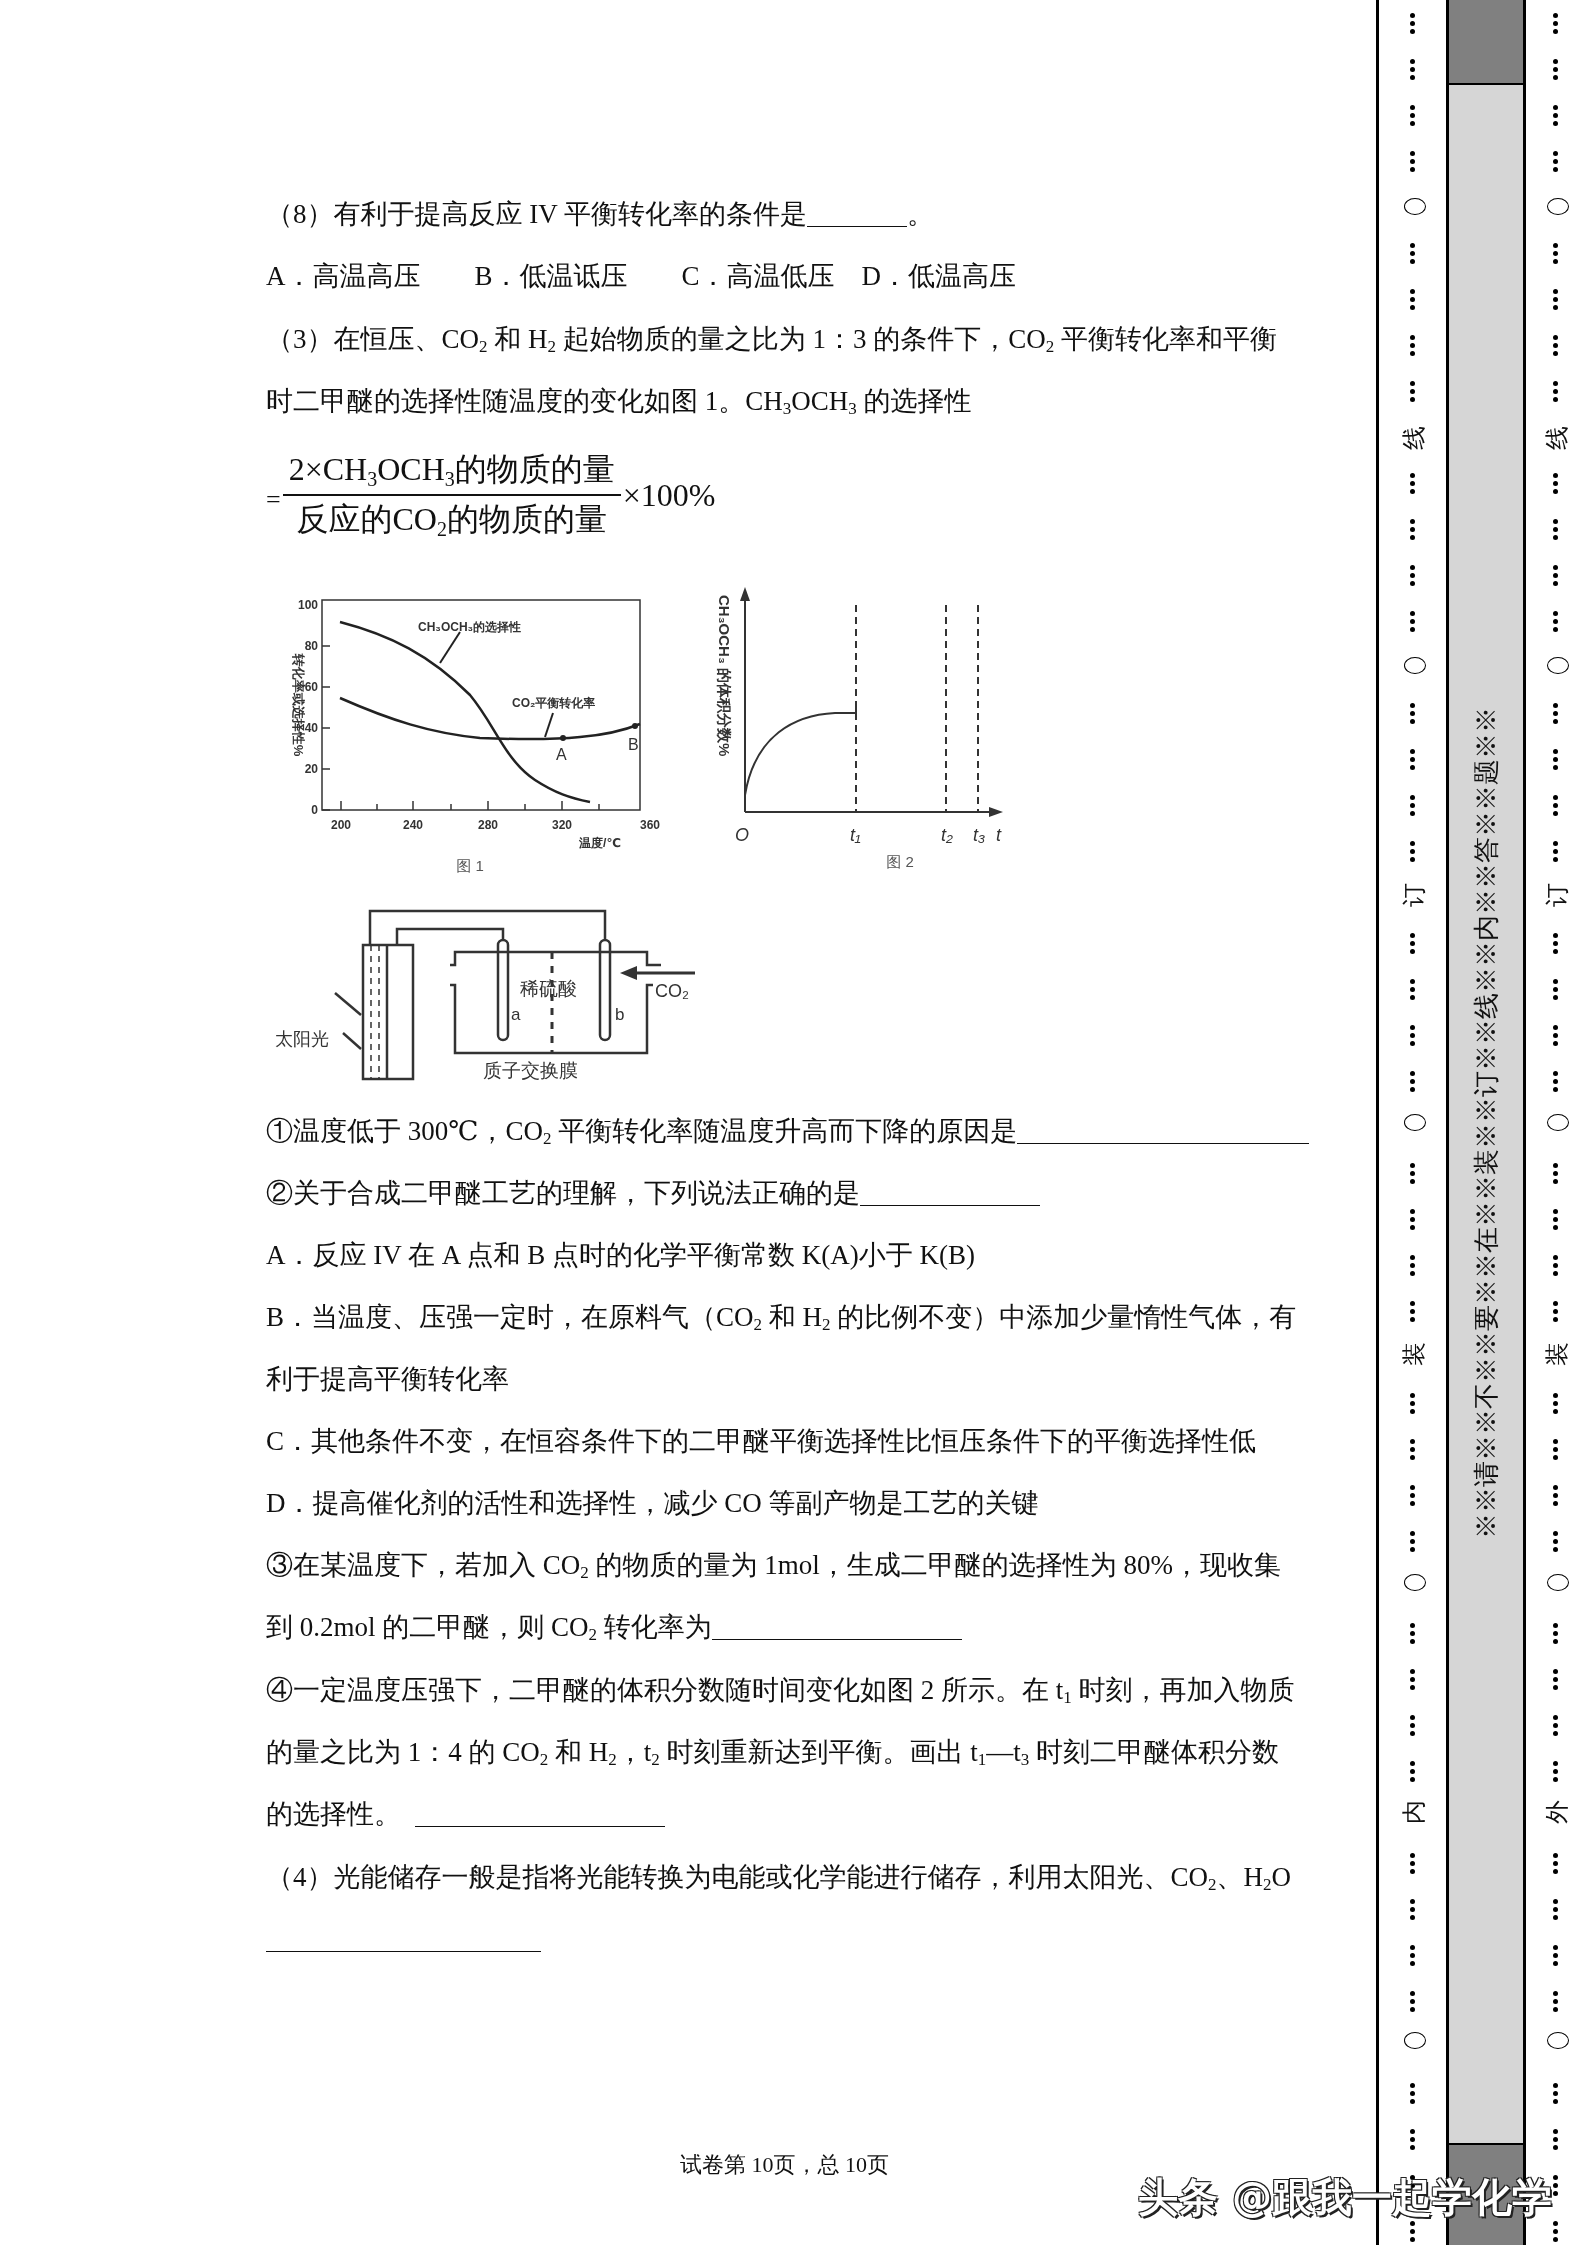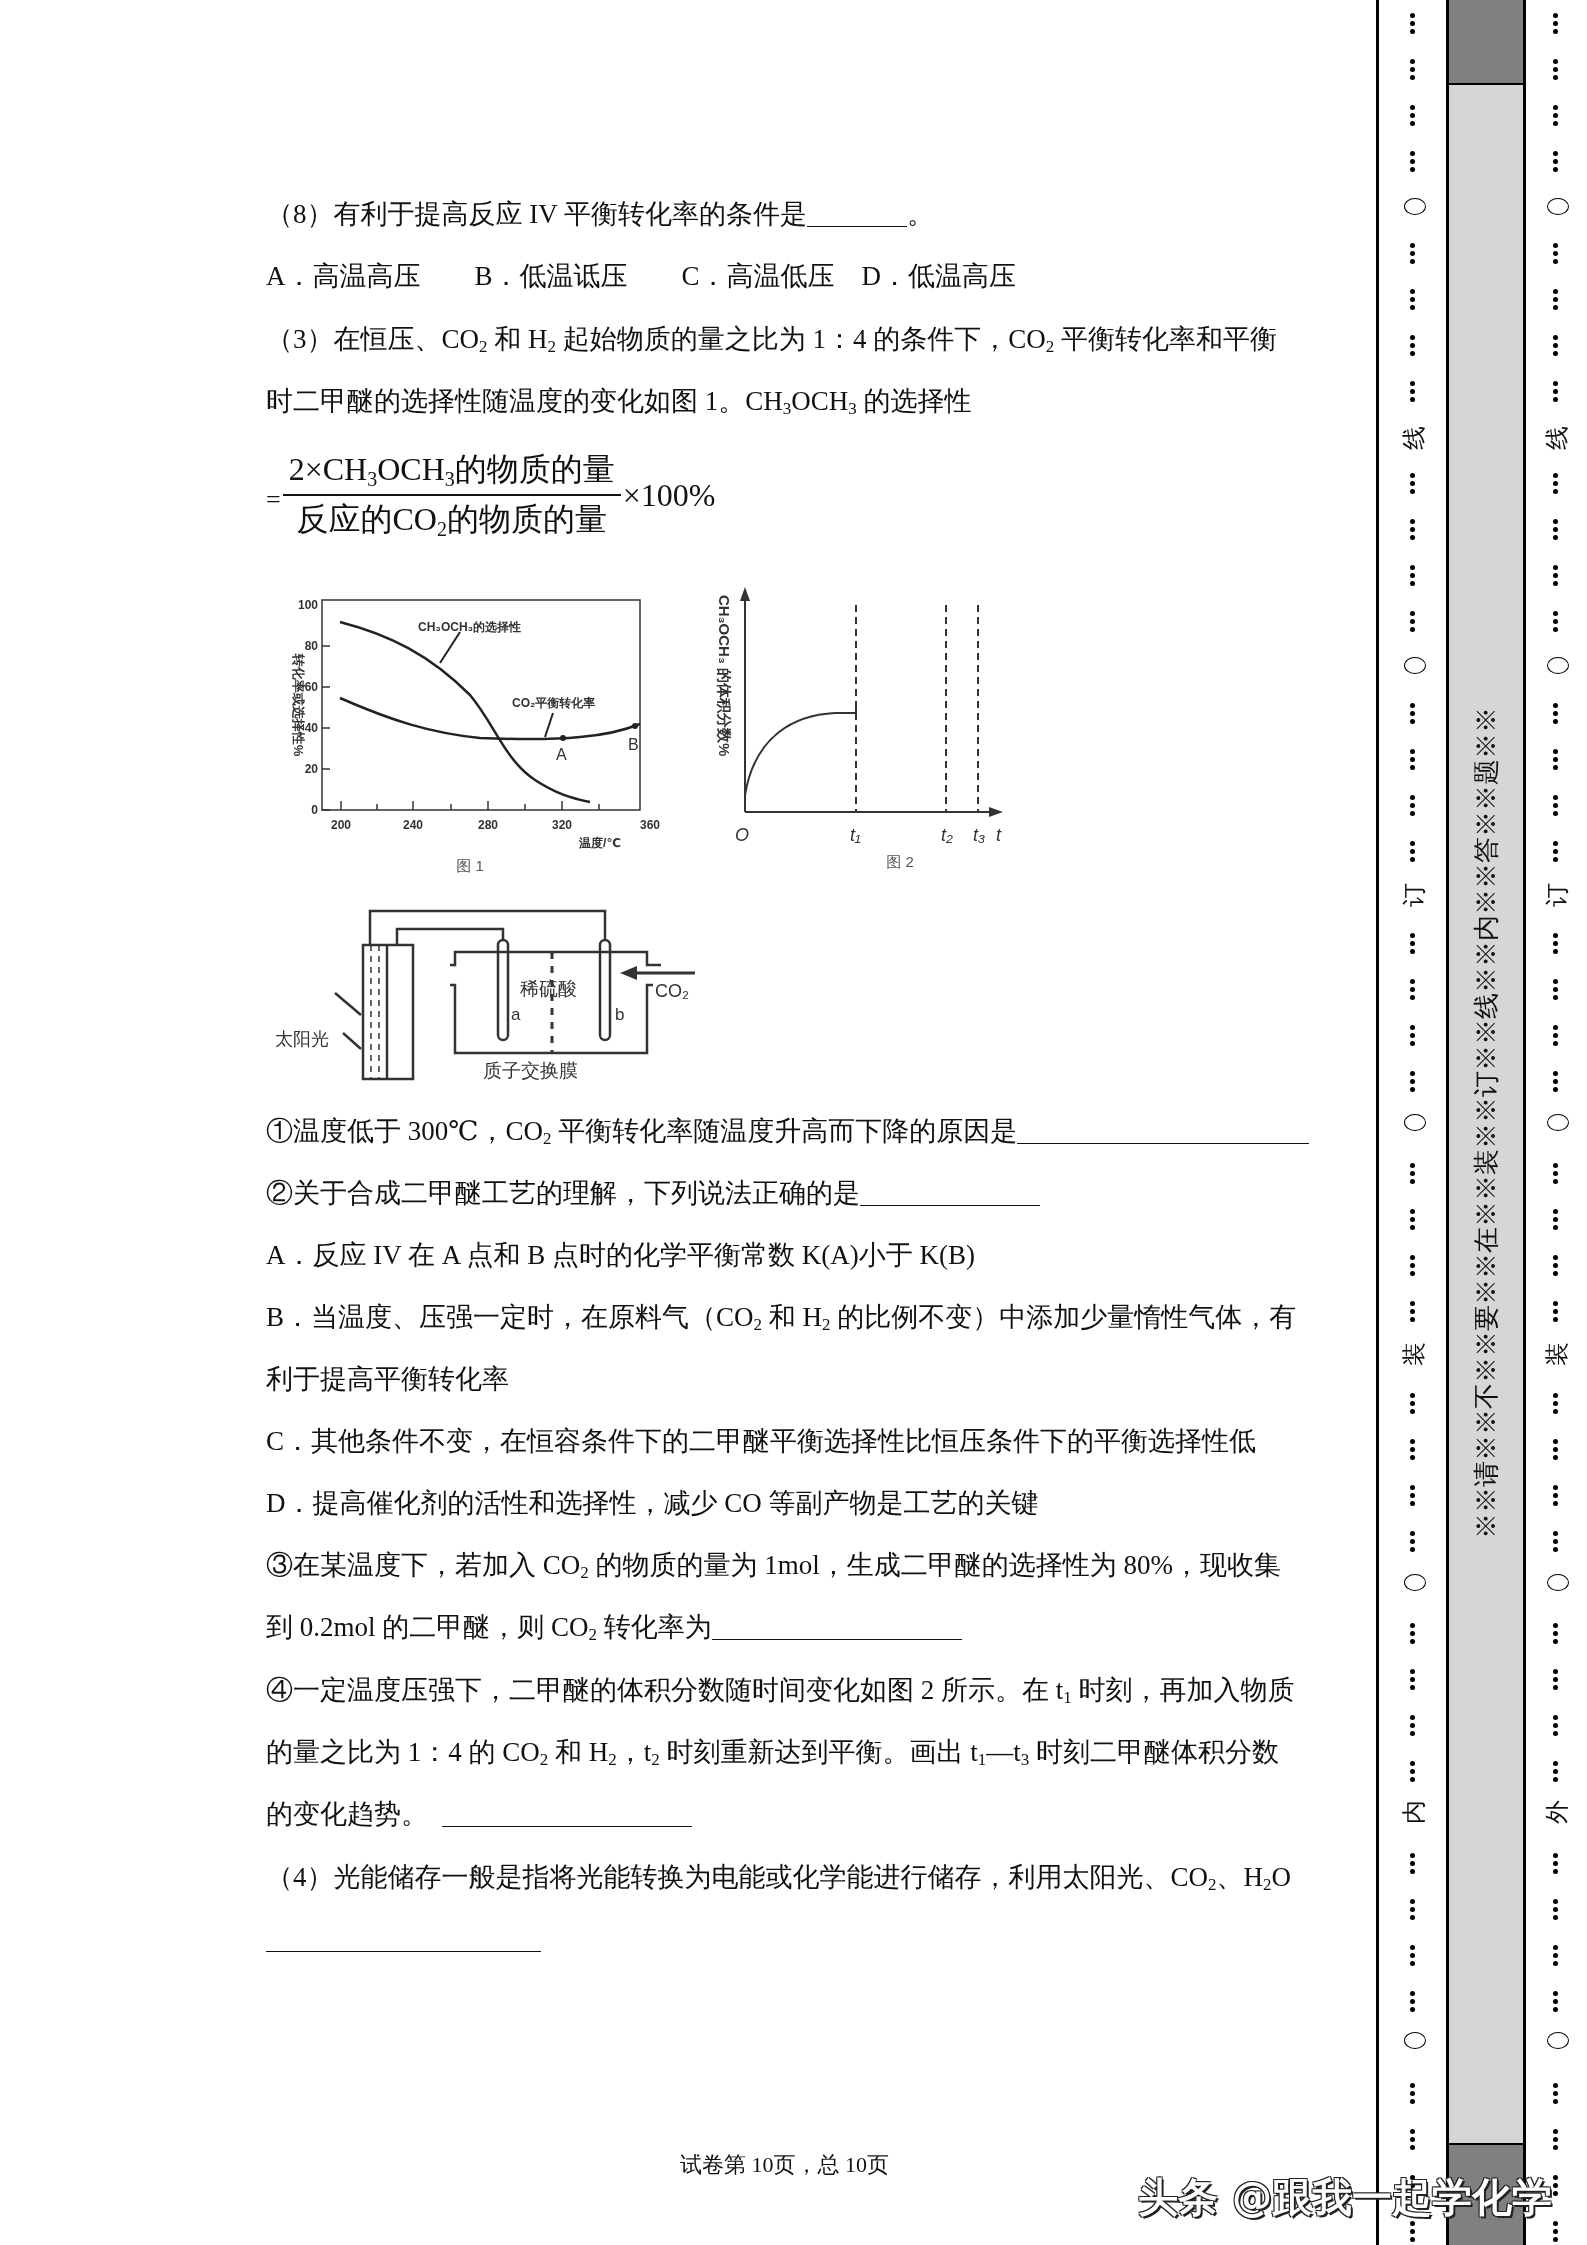--- a/index.html
+++ b/index.html
@@ -39,21 +39,21 @@
 
 <div class="page">
 
 
   <div class="line" style="top:197px;">
     <span>（8）有利于提高反应 IV 平衡转化率的条件是</span><span class="blank" style="width:100px"></span><span>。</span>
   </div>
   <div class="line" style="top:259px;">A．高温高压　　B．低温诋压　　C．高温低压　D．低温高压</div>
 
   <div class="line" style="top:322px;">
-    <span>（3）在恒压、CO</span><sub>2</sub><span> 和 H</span><sub>2</sub><span> 起始物质的量之比为 1：4 的条件下，CO</span><sub>2</sub><span> 平衡转化率和平衡</span>
+    <span>（3）在恒压、CO</span><sub>2</sub><span> 和 H</span><sub>2</sub><span> 起始物质的量之比为 1：3 的条件下，CO</span><sub>2</sub><span> 平衡转化率和平衡</span>
   </div>
   <div class="line" style="top:384px;">
     <span>时二甲醚的选择性随温度的变化如图 1。CH</span><sub>3</sub><span>OCH</span><sub>3</sub><span> 的选择性</span>
   </div>
 
   <div class="formula">
     <span style="font-size:26px;margin-top:10px">=</span>
     <span class="frac">
       <span class="num"><span>2×CH</span><sub>3</sub><span>OCH</span><sub>3</sub><span>的物质的量</span></span>
       <span class="den"><span>反应的CO</span><sub>2</sub><span>的物质的量</span></span>
@@ -193,21 +193,21 @@
     <span>到 0.2mol 的二甲醚，则 CO</span><sub>2</sub><span> 转化率为</span><span class="blank" style="width:250px"></span>
   </div>
 
   <div class="line" style="top:1673px;">
     <span>④一定温度压强下，二甲醚的体积分数随时间变化如图 2 所示。在 t</span><sub>1</sub><span> 时刻，再加入物质</span>
   </div>
   <div class="line" style="top:1735px;">
     <span>的量之比为 1：4 的 CO</span><sub>2</sub><span> 和 H</span><sub>2</sub><span>，t</span><sub>2</sub><span> 时刻重新达到平衡。画出 t</span><sub>1</sub><span>—t</span><sub>3</sub><span> 时刻二甲醚体积分数</span>
   </div>
   <div class="line" style="top:1797px;">
-    <span>的变化趋势。</span><span class="blank" style="width:250px;margin-left:14px"></span>
+    <span>的选择性。</span><span class="blank" style="width:250px;margin-left:14px"></span>
   </div>
 
   <div class="line" style="top:1860px;">
     <span>（4）光能储存一般是指将光能转换为电能或化学能进行储存，利用太阳光、CO</span><sub>2</sub><span>、H</span><sub>2</sub><span>O</span>
   </div>
   <div class="line" style="top:1922px;">
     <span class="blank" style="width:275px"></span>
   </div>
 
   <div class="footer">试卷第 10页，总 10页</div>

